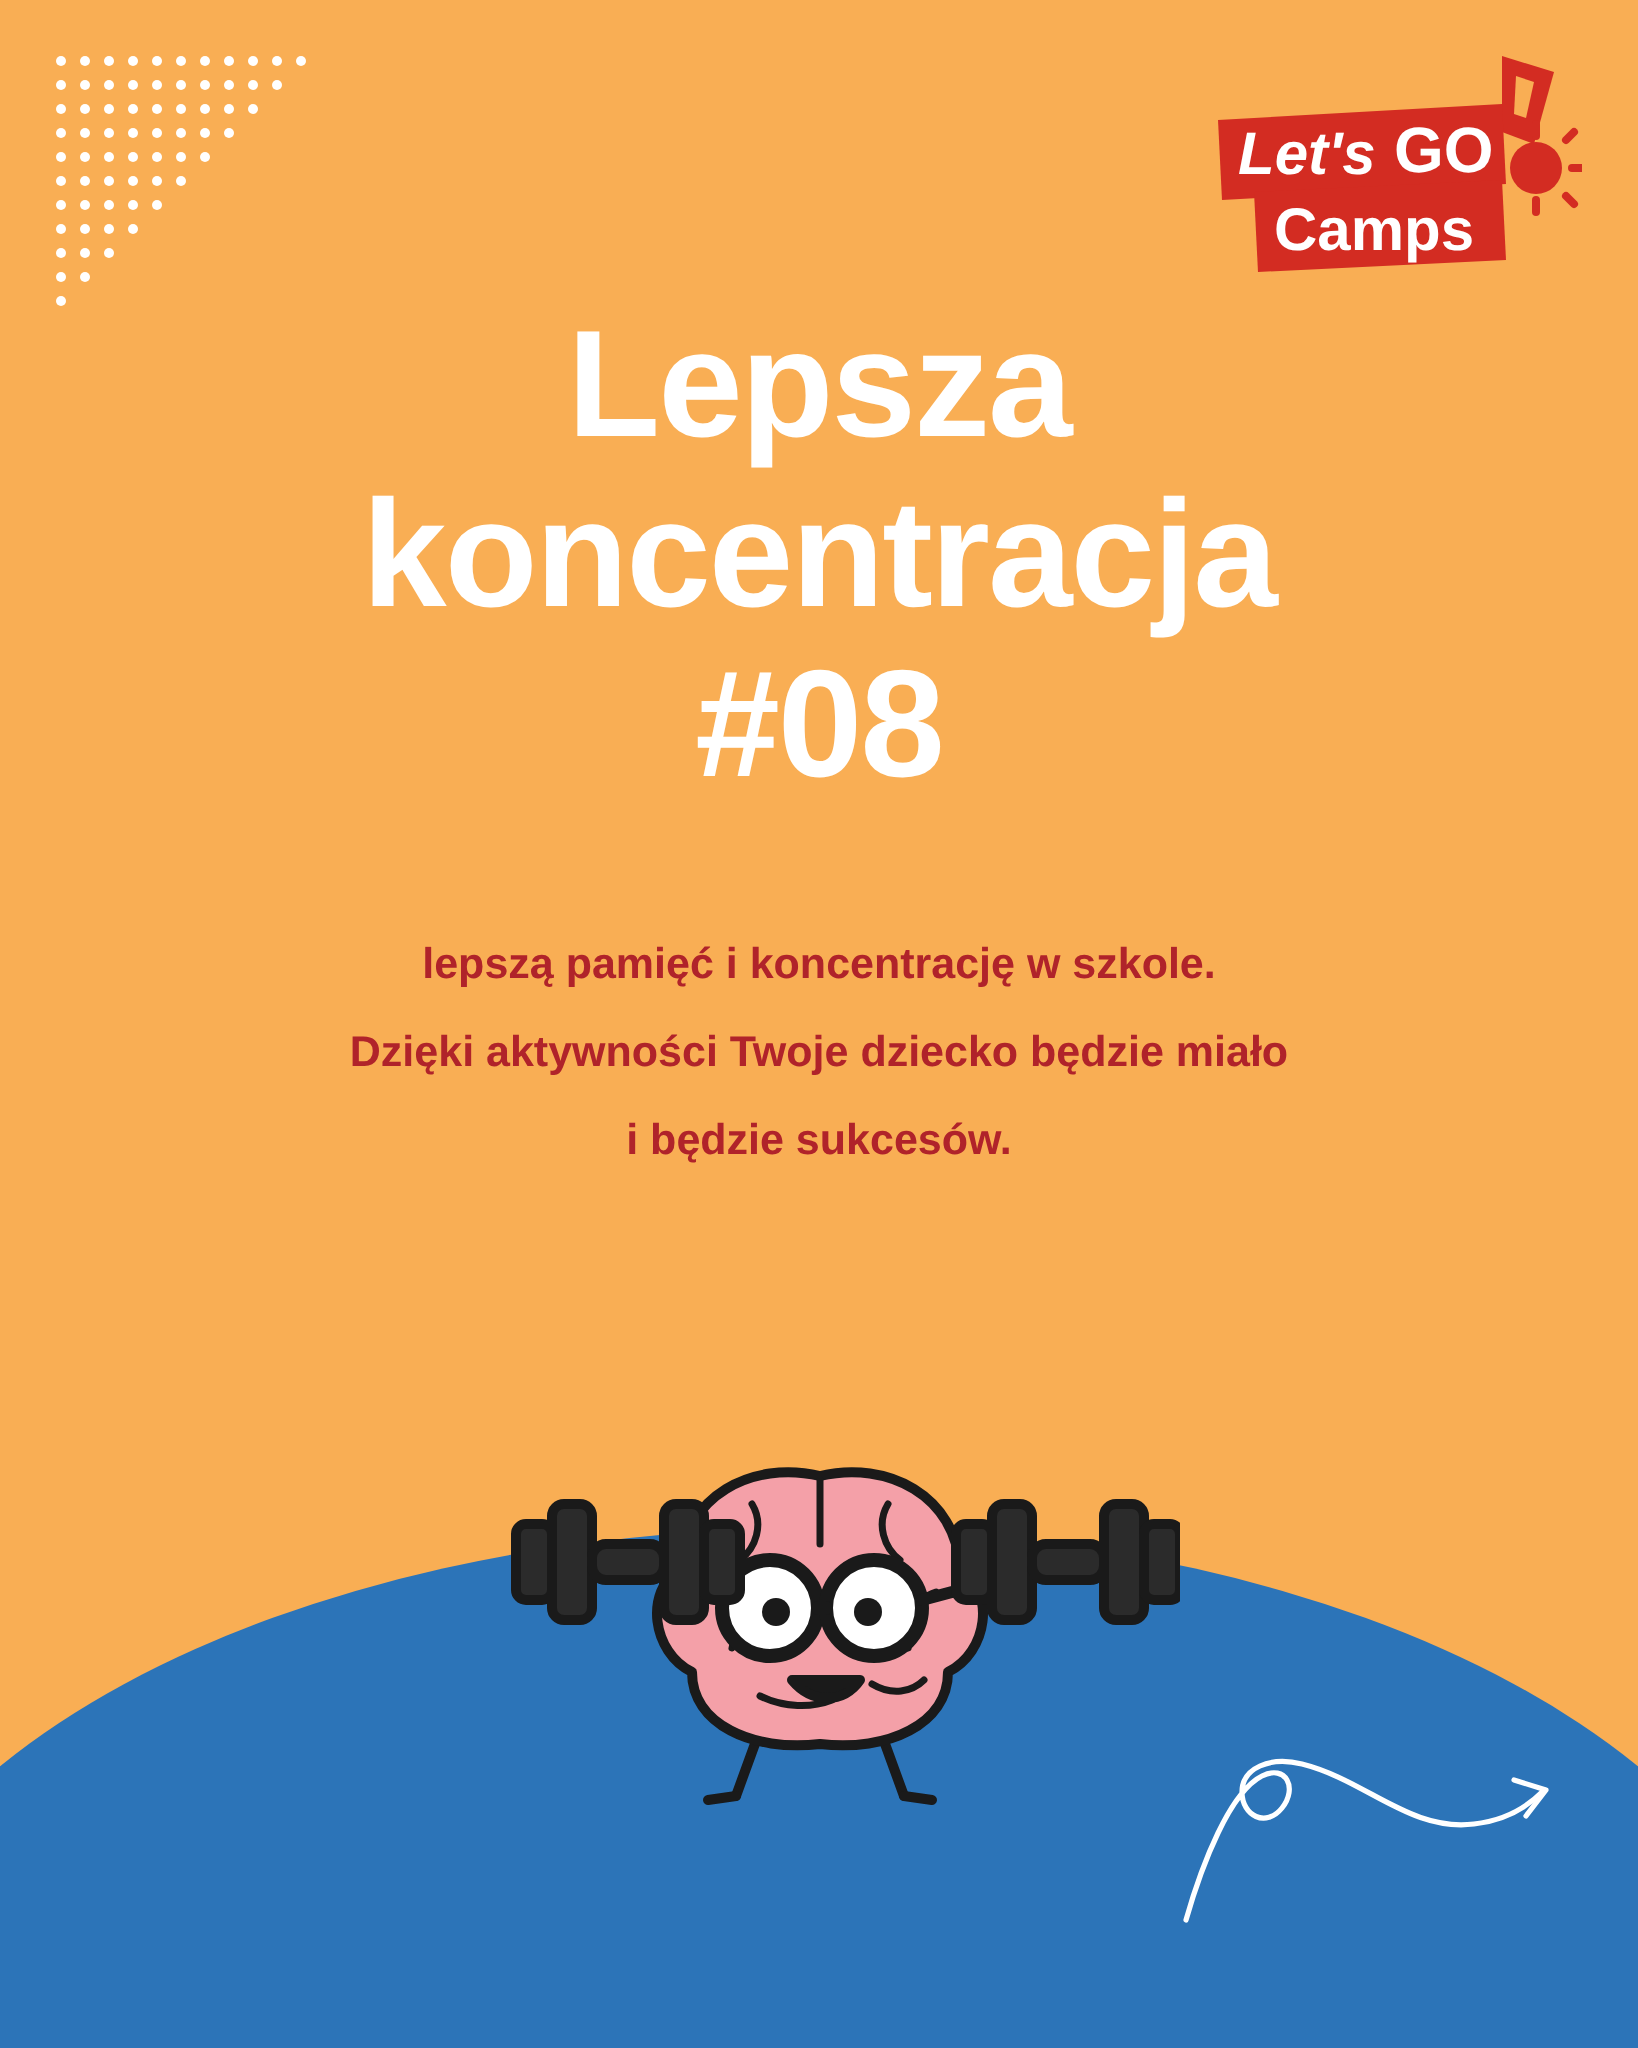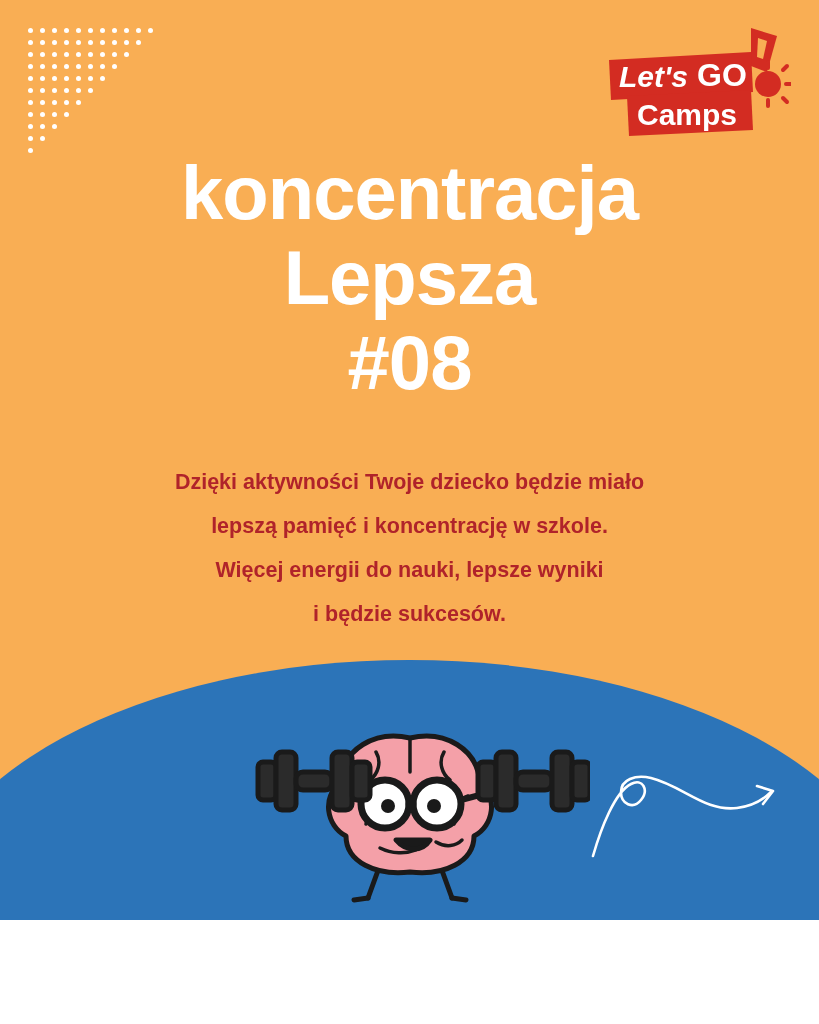--- a/index.html
+++ b/index.html
@@ -3,21 +3,21 @@
 <meta charset="utf-8">
 <style>
   html, body {
     margin: 0;
     padding: 0;
     background: #ffffff;
   }
   #poster {
     position: relative;
     width: 819px;
-    height: 920px;
+    height: 1024px;
     overflow: hidden;
     background: #F9AE54;
     font-family: "Liberation Sans", sans-serif;
   }
 
   
   .hill {
     position: absolute;
     left: -10%;
     bottom: -170px;
@@ -202,29 +202,28 @@
         <line x1="182" y1="44" x2="186" y2="40"></line>
         <line x1="182" y1="72" x2="186" y2="76"></line>
       </g>
       <text x="18" y="61" fill="#FFFFFF" font-family="Liberation Sans, sans-serif" font-size="30" font-style="italic" font-weight="bold">Let's</text>
       <text x="96" y="60" fill="#FFFFFF" font-family="Liberation Sans, sans-serif" font-size="32" font-weight="bold">GO</text>
       <text x="36" y="99" fill="#FFFFFF" font-family="Liberation Sans, sans-serif" font-size="30" font-weight="bold">Camps</text>
     </svg>
   </div>
 
   <div class="headline">
+    <span class="line">Lepsza</span>
     <span class="line">koncentracja</span>
-    <span class="line">Lepsza</span>
     <span class="line">#08</span>
   </div>
 
   <div class="body-copy">
+    <span class="line">lepszą pamięć i koncentrację w szkole.</span>
     <span class="line">Dzięki aktywności Twoje dziecko będzie miało</span>
-    <span class="line">lepszą pamięć i koncentrację w szkole.</span>
-    <span class="line">Więcej energii do nauki, lepsze wyniki</span>
     <span class="line">i będzie sukcesów.</span>
   </div>
 
   <div class="mascot">
     <svg viewBox="0 0 360 210" width="360" height="210" xmlns="http://www.w3.org/2000/svg">
       <g stroke="#1A1A1A" stroke-width="5" stroke-linecap="round" stroke-linejoin="round">
 
         <path d="M112 90 L72 80" fill="none"></path>
         <path d="M248 90 L288 80" fill="none"></path>
 

